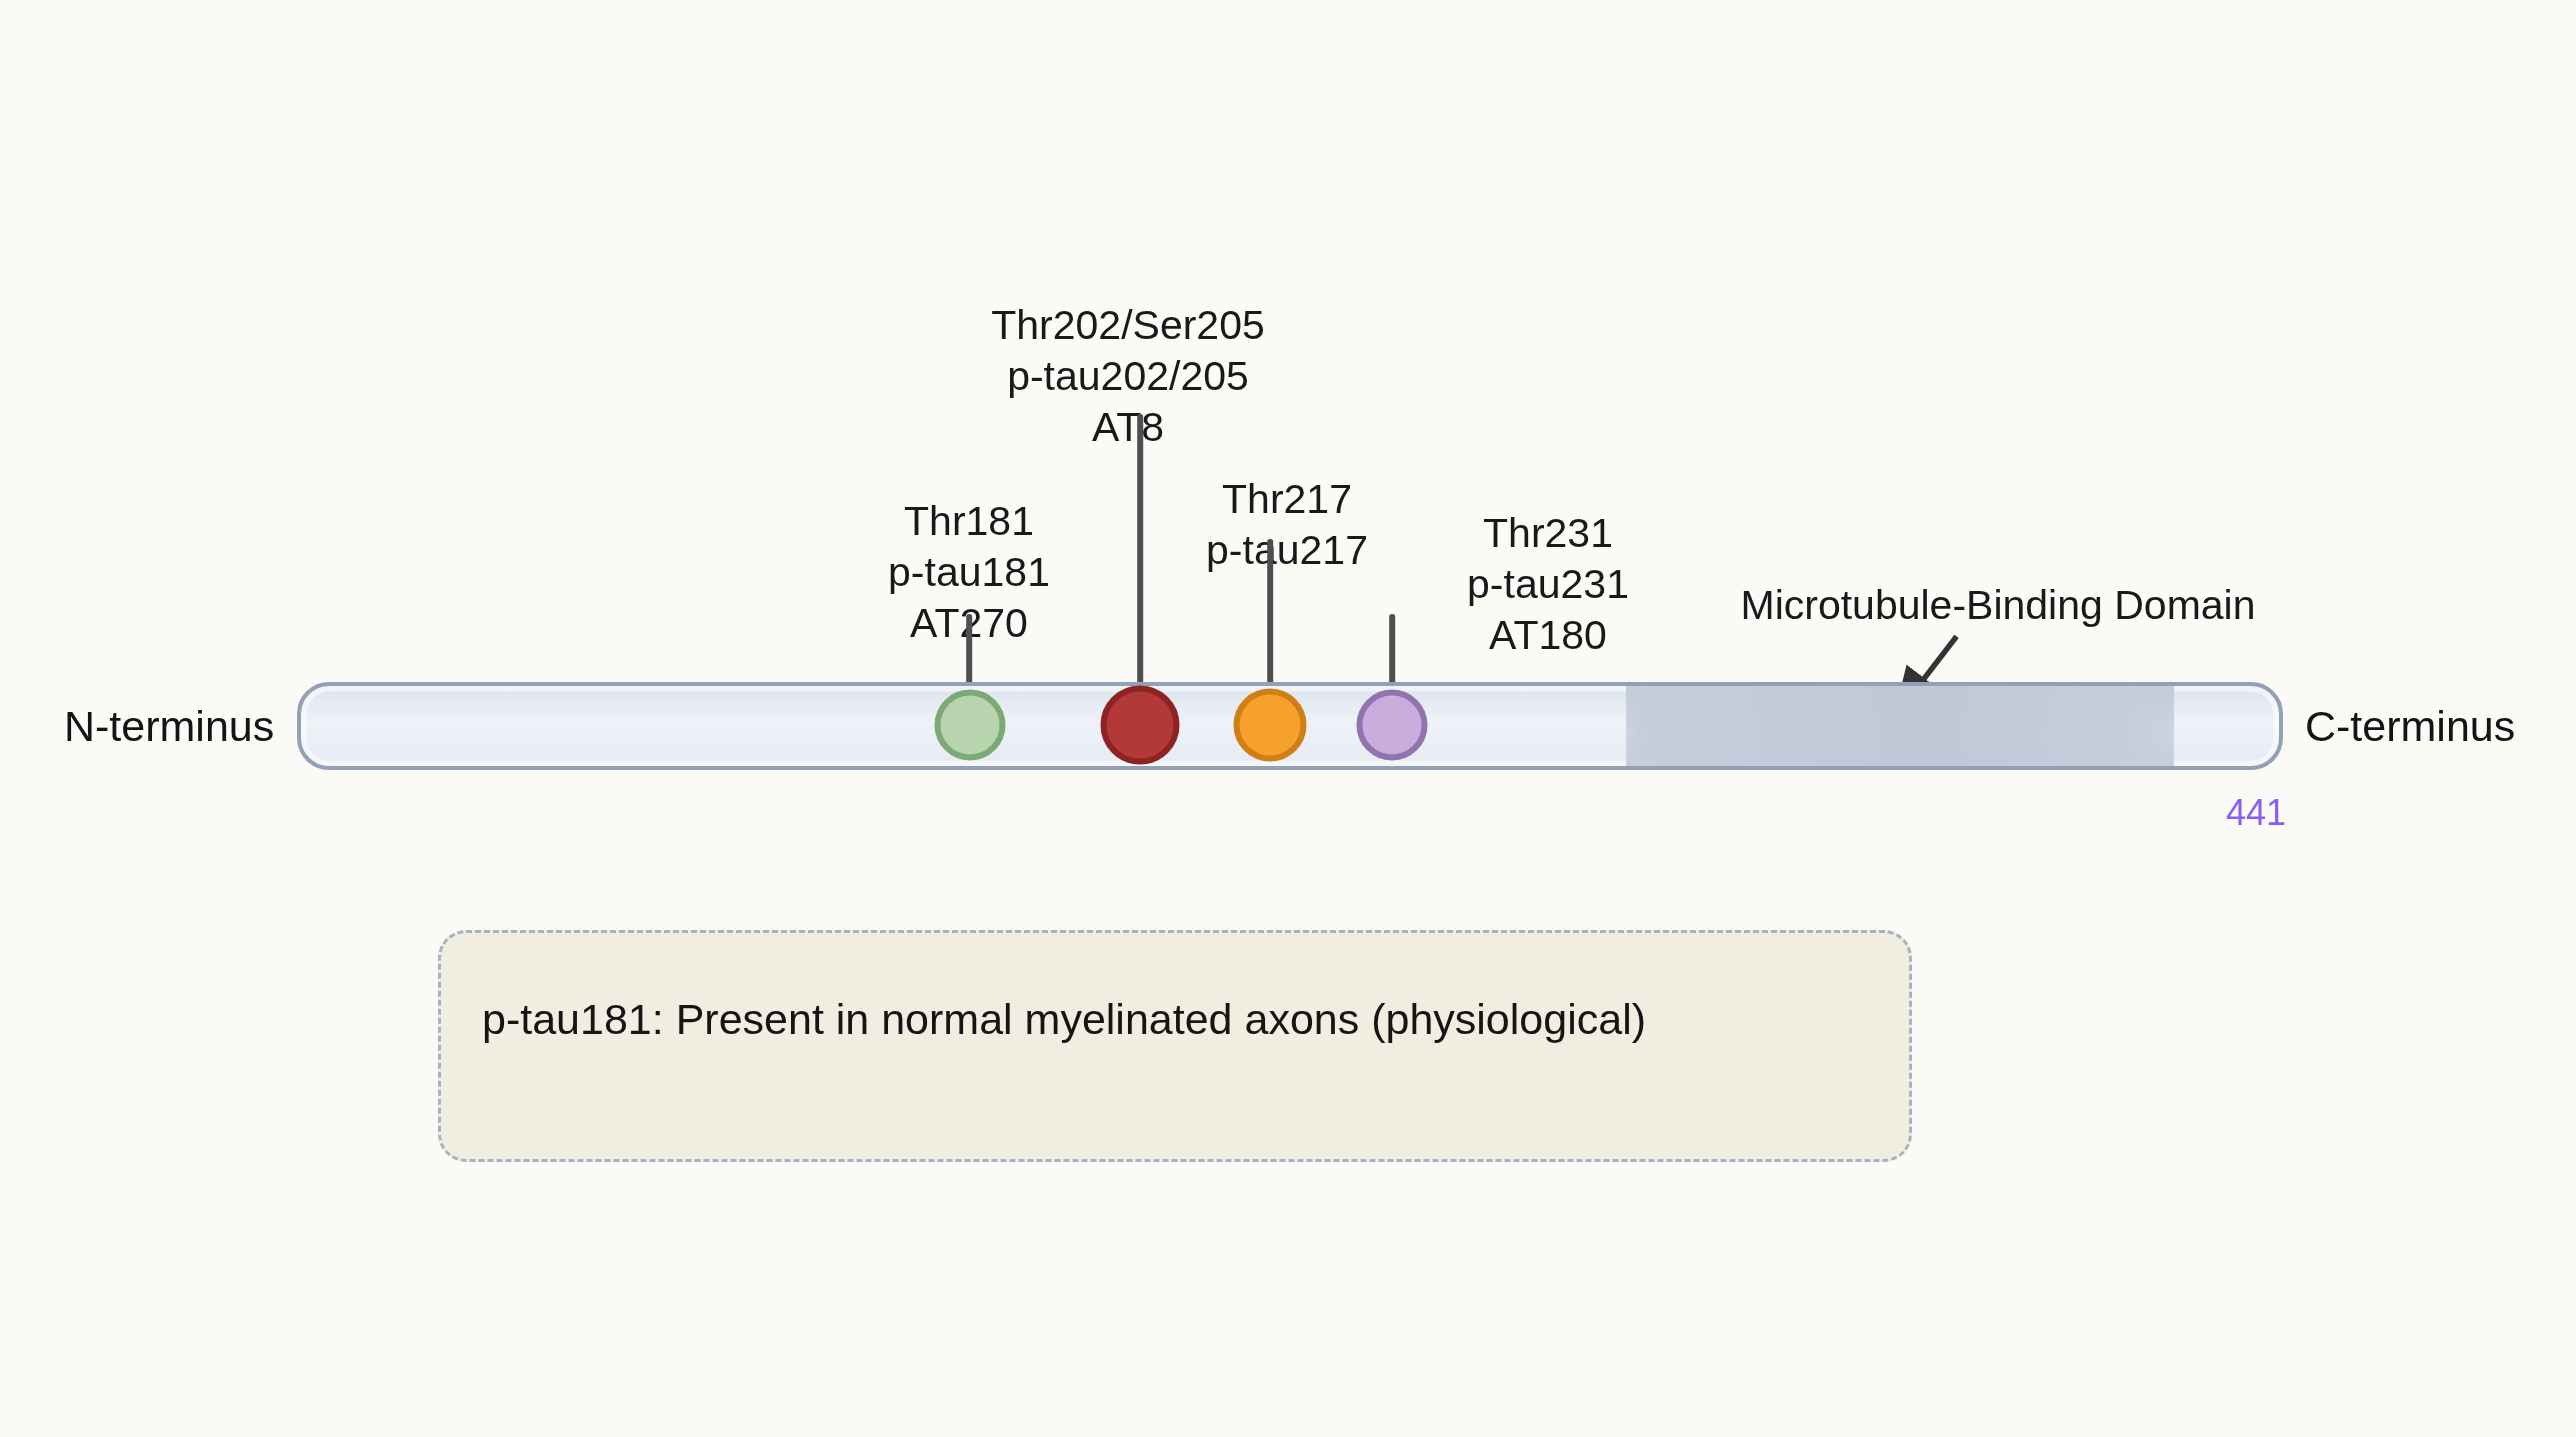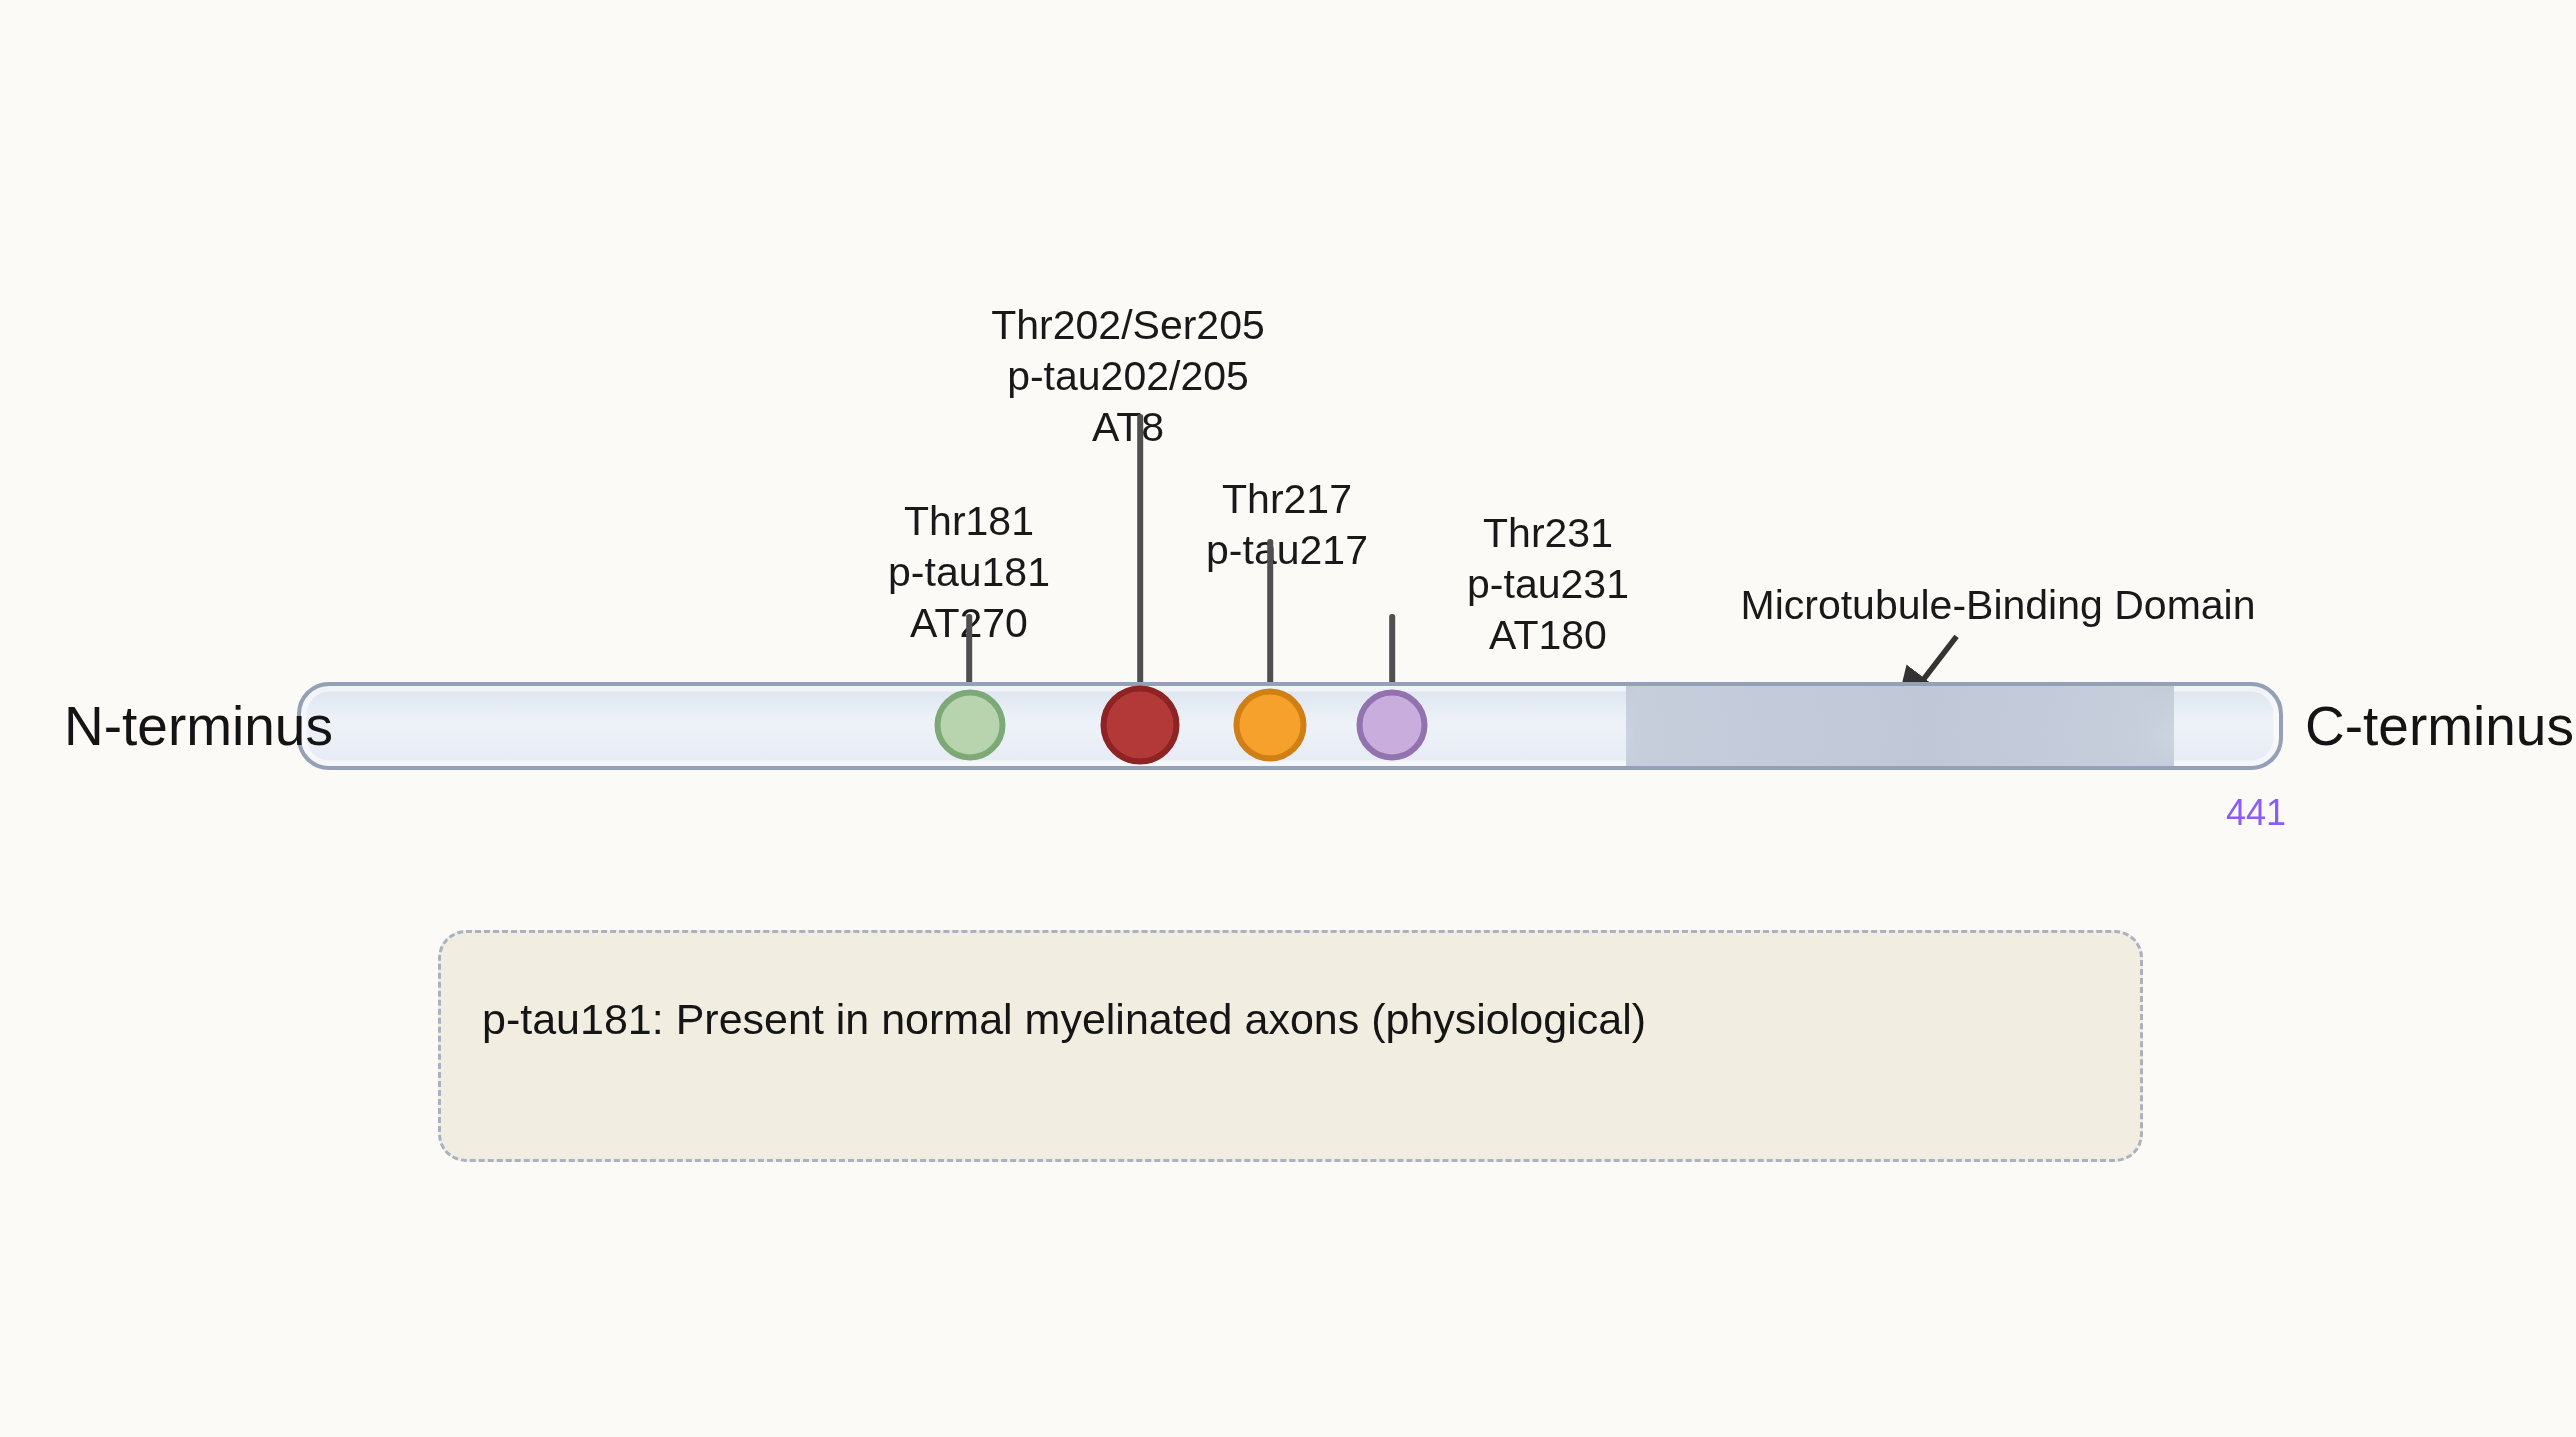--- a/index.html
+++ b/index.html
@@ -78,21 +78,21 @@
     box-sizing:border-box;
   }
   .circ-181 { left:970px; width:71px; height:71px; }
   .circ-202 { left:1140px; width:79px; height:79px; }
   .circ-217 { left:1270px; width:73px; height:73px; }
   .circ-231 { left:1392px; width:71px; height:71px; }
 
   
   .terminus {
     position:absolute;
-    font-size:55px;
+    font-size:43px;
     line-height:45px;
     top:726px;
     transform:translateY(-50%);
     white-space:nowrap;
     color:#141414;
   }
   .n-term { left:64px; }
   .c-term { left:2305px; }
   .residue-count {
     position:absolute;
@@ -114,21 +114,21 @@
     position:absolute;
     left:1863px; top:613px;
     width:131px; height:131px;
     pointer-events:none;
   }
 
   
   .legend {
     position:absolute;
     left:438px; top:930px;
-    width:1705px; height:232px;
+    width:1474px; height:232px;
     box-sizing:border-box;
     background:#f1eee1;
     border:3.7px dashed #a8b2c1;
     border-radius:28px;
     padding:43px 37px 0 41px;
   }
   .legend-line {
     height:86px;
     display:flex;
     align-items:center;

